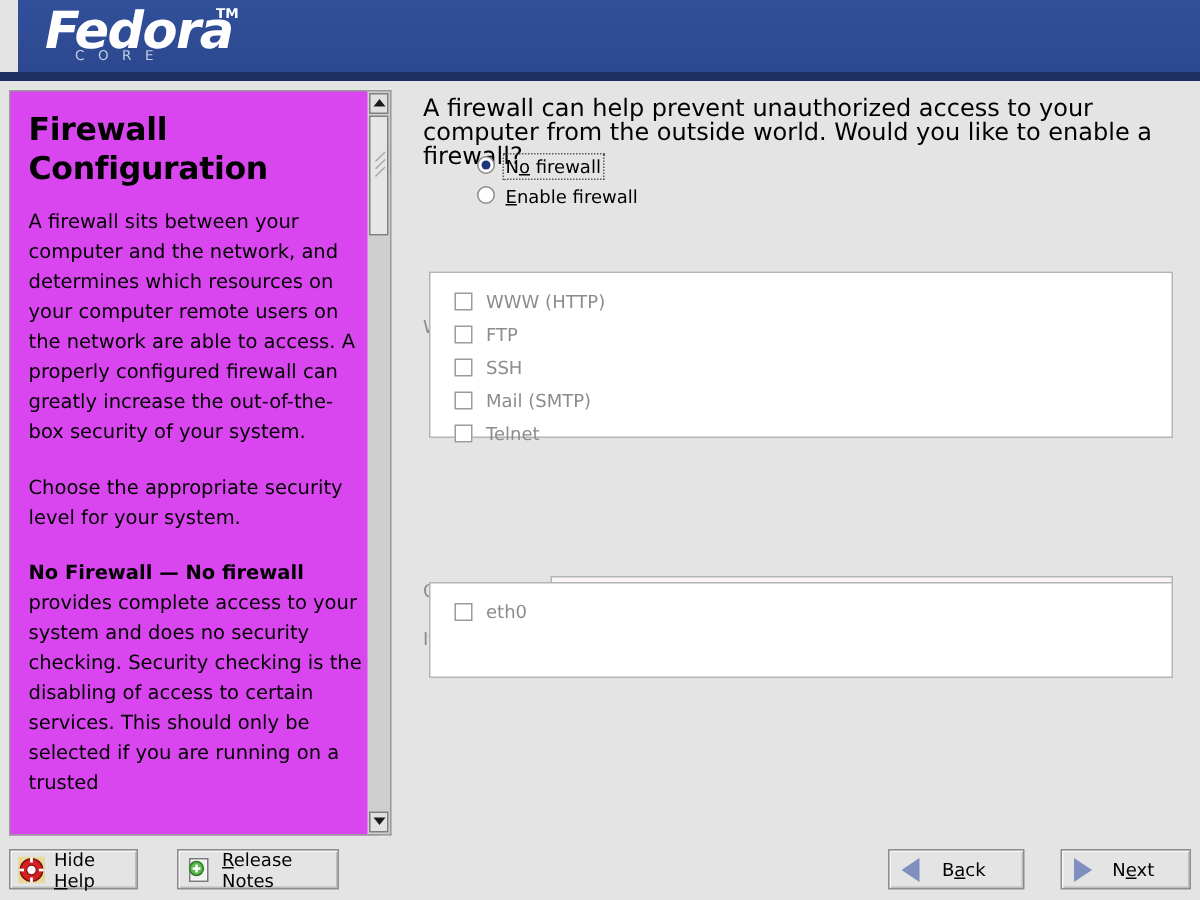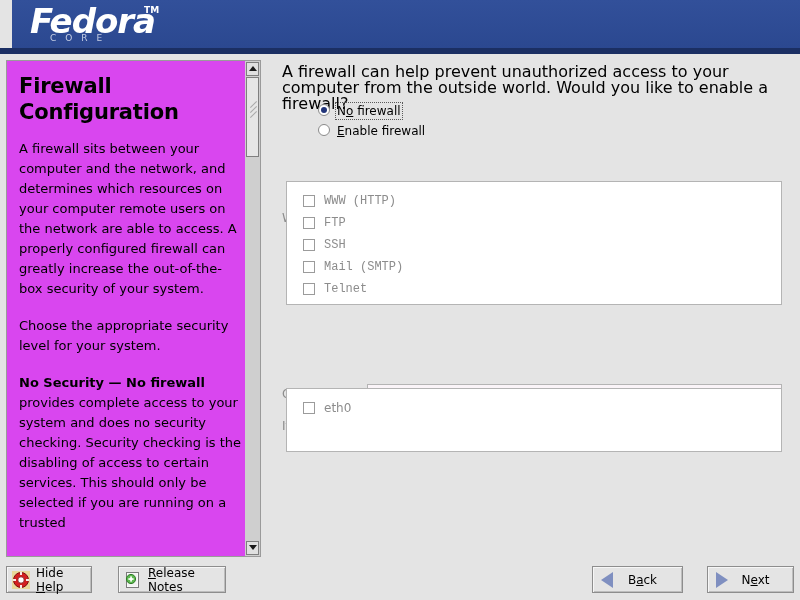--- a/index.html
+++ b/index.html
@@ -249,23 +249,22 @@
   .listbox {
     position: absolute;
     left: 18px;
     background: #ffffff;
     border: 1px solid #b4b4b4;
     box-sizing: border-box;
   }
   .listbox.services {
     top: 125px;
     width: 496px;
-    height: 124px;
+    height: 111px;
     padding-top: 8px;
-    font-family: Liberation Mono, monospace;
   }
   .listbox.devices {
     top: 332px;
     width: 496px;
     height: 64px;
     padding-top: 8px;
   }
   .check-row {
     display: flex;
     align-items: center;
@@ -385,21 +384,21 @@
       <div class="logo-core">CORE</div>
     </div>
   </div>
   <div class="banner-shadow"></div>
 
   <div class="help-pane">
     <div class="help-inner">
       <div class="help-title">Firewall Configuration</div>
       <div class="help-para">A firewall sits between your computer and the network, and determines which resources on your computer remote users on the network are able to access. A properly configured firewall can greatly increase the out-of-the-box security of your system.</div>
       <div class="help-para">Choose the appropriate security level for your system.</div>
-      <div class="help-para last"><b>No Security — No firewall</b><span> provides complete access to your system and does no security checking. Security checking is the disabling of access to certain services. This should only be selected if you are running on a trusted</span></div>
+      <div class="help-para last"><b>No Firewall — No firewall</b><span> provides complete access to your system and does no security checking. Security checking is the disabling of access to certain services. This should only be selected if you are running on a trusted</span></div>
     </div>
   </div>
 
   <div class="scrollbar">
     <div class="sb-btn up">
       <div class="sb-arrow"></div>
     </div>
     <div class="sb-thumb">
       <div class="sb-grip"></div>
       <div class="sb-grip g2"></div>

